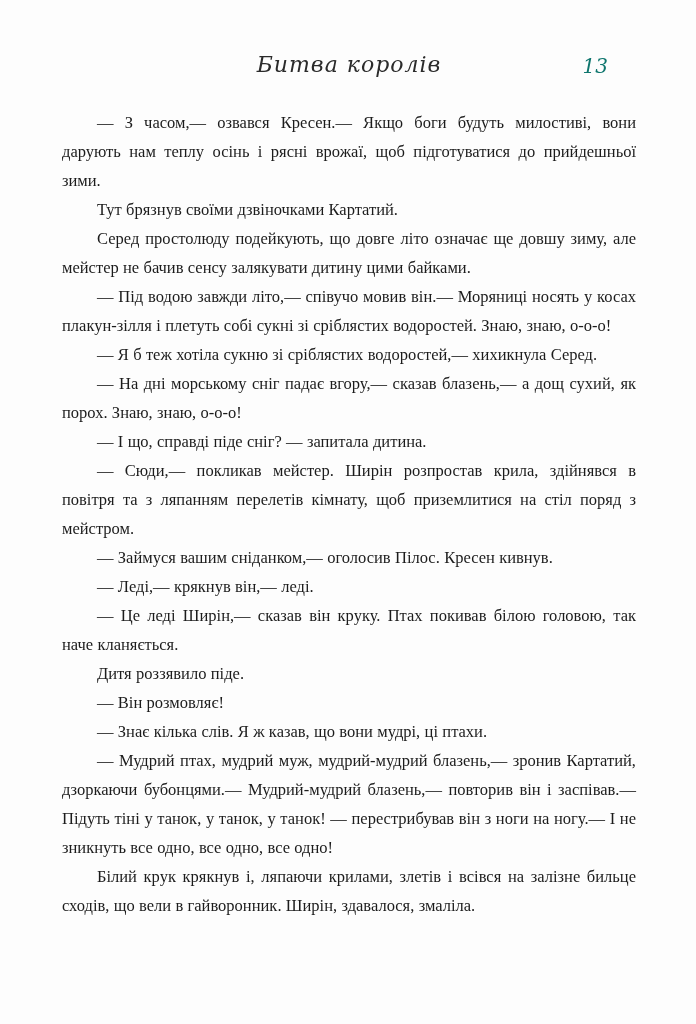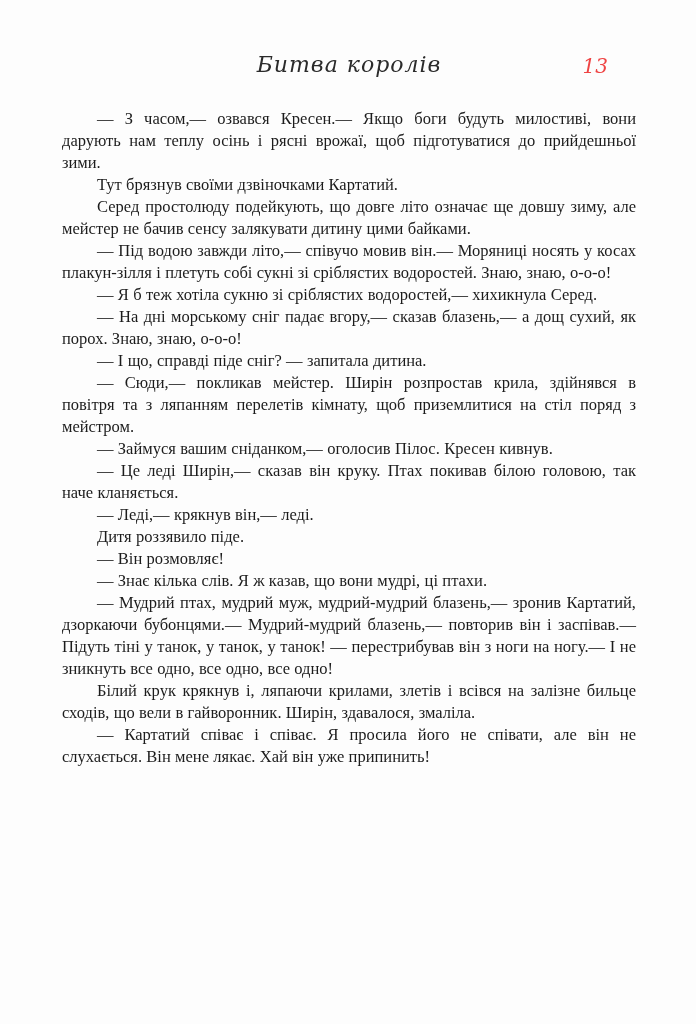--- a/index.html
+++ b/index.html
@@ -35,26 +35,26 @@
     color: #2b2b2b;
   }
 
   .page-number {
     position: absolute;
     right: 28px;
     top: 2px;
     font-family: "DejaVu Serif", "Liberation Serif", serif;
     font-style: italic;
     font-size: 20px;
-    color: #ef4444;
+    color: #0f766e;
   }
 
   .page-body p {
     font-size: 16.5px;
-    line-height: 22px;
+    line-height: 29px;
     color: #1c1c1c;
     text-align: justify;
     text-indent: 35px;
     hyphens: auto;
     -webkit-hyphens: auto;
     word-spacing: 0.2px;
   }
 </style>
 </head>
 <body>
@@ -69,23 +69,22 @@
   <main class="page-body">
     <p>— З часом,— озвався Кресен.— Якщо боги будуть милостиві, вони дарують нам теплу осінь і рясні врожаї, щоб підготуватися до прийдешньої зими.</p>
     <p>Тут брязнув своїми дзвіночками Картатий.</p>
     <p>Серед простолюду подейкують, що довге літо означає ще довшу зиму, але мейстер не бачив сенсу залякувати дитину цими байками.</p>
     <p>— Під водою завжди літо,— співучо мовив він.— Моряниці носять у косах плакун-зілля і плетуть собі сукні зі сріблястих водоростей. Знаю, знаю, о-о-о!</p>
     <p>— Я б теж хотіла сукню зі сріблястих водоростей,— хихикнула Серед.</p>
     <p>— На дні морському сніг падає вгору,— сказав блазень,— а дощ сухий, як порох. Знаю, знаю, о-о-о!</p>
     <p>— І що, справді піде сніг? — запитала дитина.</p>
     <p>— Сюди,— покликав мейстер. Ширін розпростав крила, здійнявся в повітря та з ляпанням перелетів кімнату, щоб приземлитися на стіл поряд з мейстром.</p>
     <p>— Займуся вашим сніданком,— оголосив Пілос. Кресен кивнув.</p>
+    <p>— Леді,— крякнув він,— леді.</p>
     <p>— Це леді Ширін,— сказав він круку. Птах покивав білою головою, так наче кланяється.</p>
-    <p>— Леді,— крякнув він,— леді.</p>
     <p>Дитя роззявило піде.</p>
     <p>— Він розмовляє!</p>
     <p>— Знає кілька слів. Я ж казав, що вони мудрі, ці птахи.</p>
     <p>— Мудрий птах, мудрий муж, мудрий-мудрий блазень,— зронив Картатий, дзоркаючи бубонцями.— Мудрий-мудрий блазень,— повторив він і заспівав.— Підуть тіні у танок, у танок, у танок! — перестрибував він з ноги на ногу.— І не зникнуть все одно, все одно, все одно!</p>
     <p>Білий крук крякнув і, ляпаючи крилами, злетів і всівся на залізне бильце сходів, що вели в гайворонник. Ширін, здавалося, змаліла.</p>
-    <p>— Картатий співає і співає. Я просила його не співати, але він не слухається. Він мене лякає. Хай він уже припинить!</p>
   </main>
 
 </div>
 
 </body></html>

